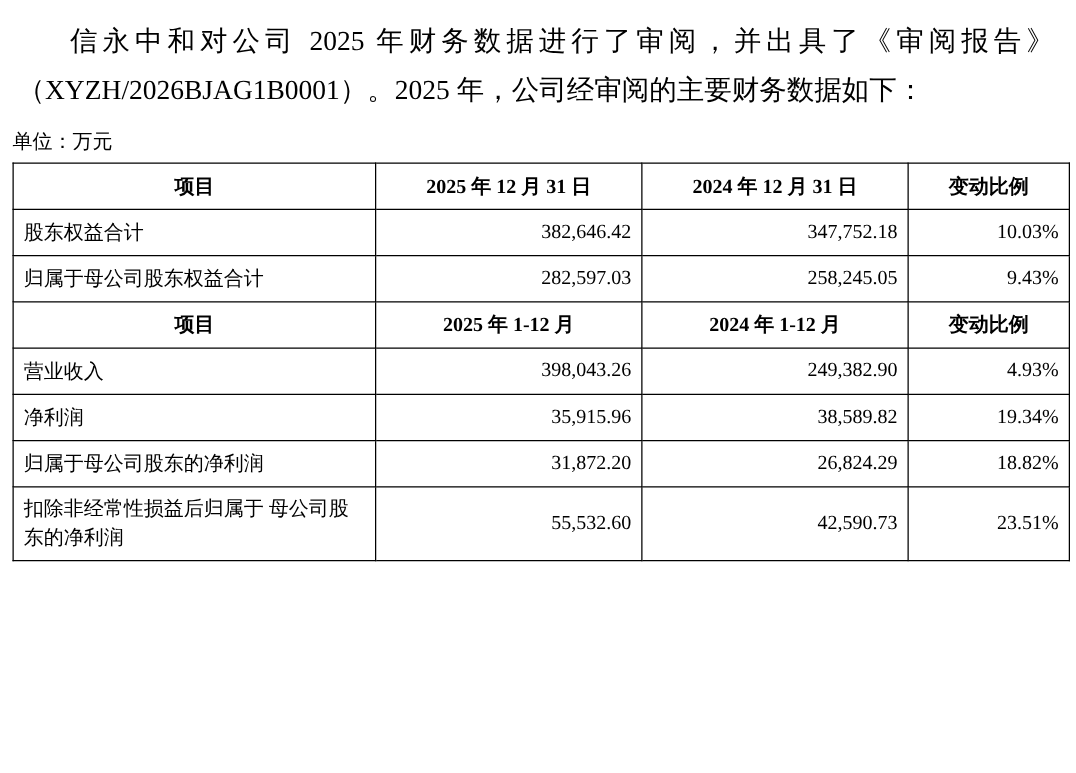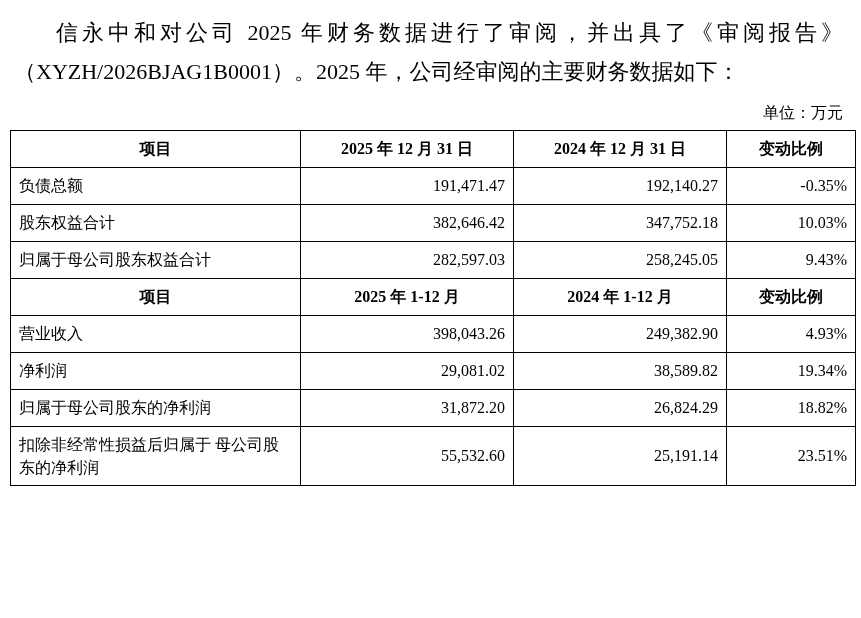--- a/index.html
+++ b/index.html
@@ -34,21 +34,21 @@
     text-align: justify;
     text-justify: inter-ideograph;
     padding: 0 8px 0 4px;
   }
   .para .indent {
     display: inline-block;
     width: 38px;
   }
   .unit-line {
     font-size: 16px;
-    text-align: right;
+    text-align: left;
     margin-top: 12px;
     padding-right: 8px;
   }
   table.fin {
     width: 845px;
     border-collapse: collapse;
     margin-top: 6px;
     table-layout: fixed;
   }
   table.fin td {
@@ -95,26 +95,20 @@
         <col class="col4">
     </colgroup>
     <tbody>
       <tr>
         <td class="hdr">项目</td>
         <td class="hdr">2025 年 12 月 31 日</td>
         <td class="hdr">2024 年 12 月 31 日</td>
         <td class="hdr">变动比例</td>
       </tr>
       <tr>
-        <td class="label">负债总额</td>
-        <td class="num">191,471.47</td>
-        <td class="num">192,140.27</td>
-        <td class="num">-0.35%</td>
-      </tr>
-      <tr>
         <td class="label">股东权益合计</td>
         <td class="num">382,646.42</td>
         <td class="num">347,752.18</td>
         <td class="num">10.03%</td>
       </tr>
       <tr>
         <td class="label">归属于母公司股东权益合计</td>
         <td class="num">282,597.03</td>
         <td class="num">258,245.05</td>
         <td class="num">9.43%</td>
@@ -127,33 +121,33 @@
         <td class="hdr">变动比例</td>
       </tr>
       <tr>
         <td class="label">营业收入</td>
         <td class="num">398,043.26</td>
         <td class="num">249,382.90</td>
         <td class="num">4.93%</td>
       </tr>
       <tr>
         <td class="label">净利润</td>
-        <td class="num">29,081.02</td>
+        <td class="num">35,915.96</td>
         <td class="num">38,589.82</td>
         <td class="num">19.34%</td>
       </tr>
       <tr>
         <td class="label">归属于母公司股东的净利润</td>
         <td class="num">31,872.20</td>
         <td class="num">26,824.29</td>
         <td class="num">18.82%</td>
       </tr>
       <tr>
         <td class="label two-line">扣除非经常性损益后归属于
 母公司股东的净利润</td>
         <td class="num">55,532.60</td>
-        <td class="num">25,191.14</td>
+        <td class="num">42,590.73</td>
         <td class="num">23.51%</td>
       </tr>
     </tbody>
   </table>
 
 </div>
 
 </body></html>

